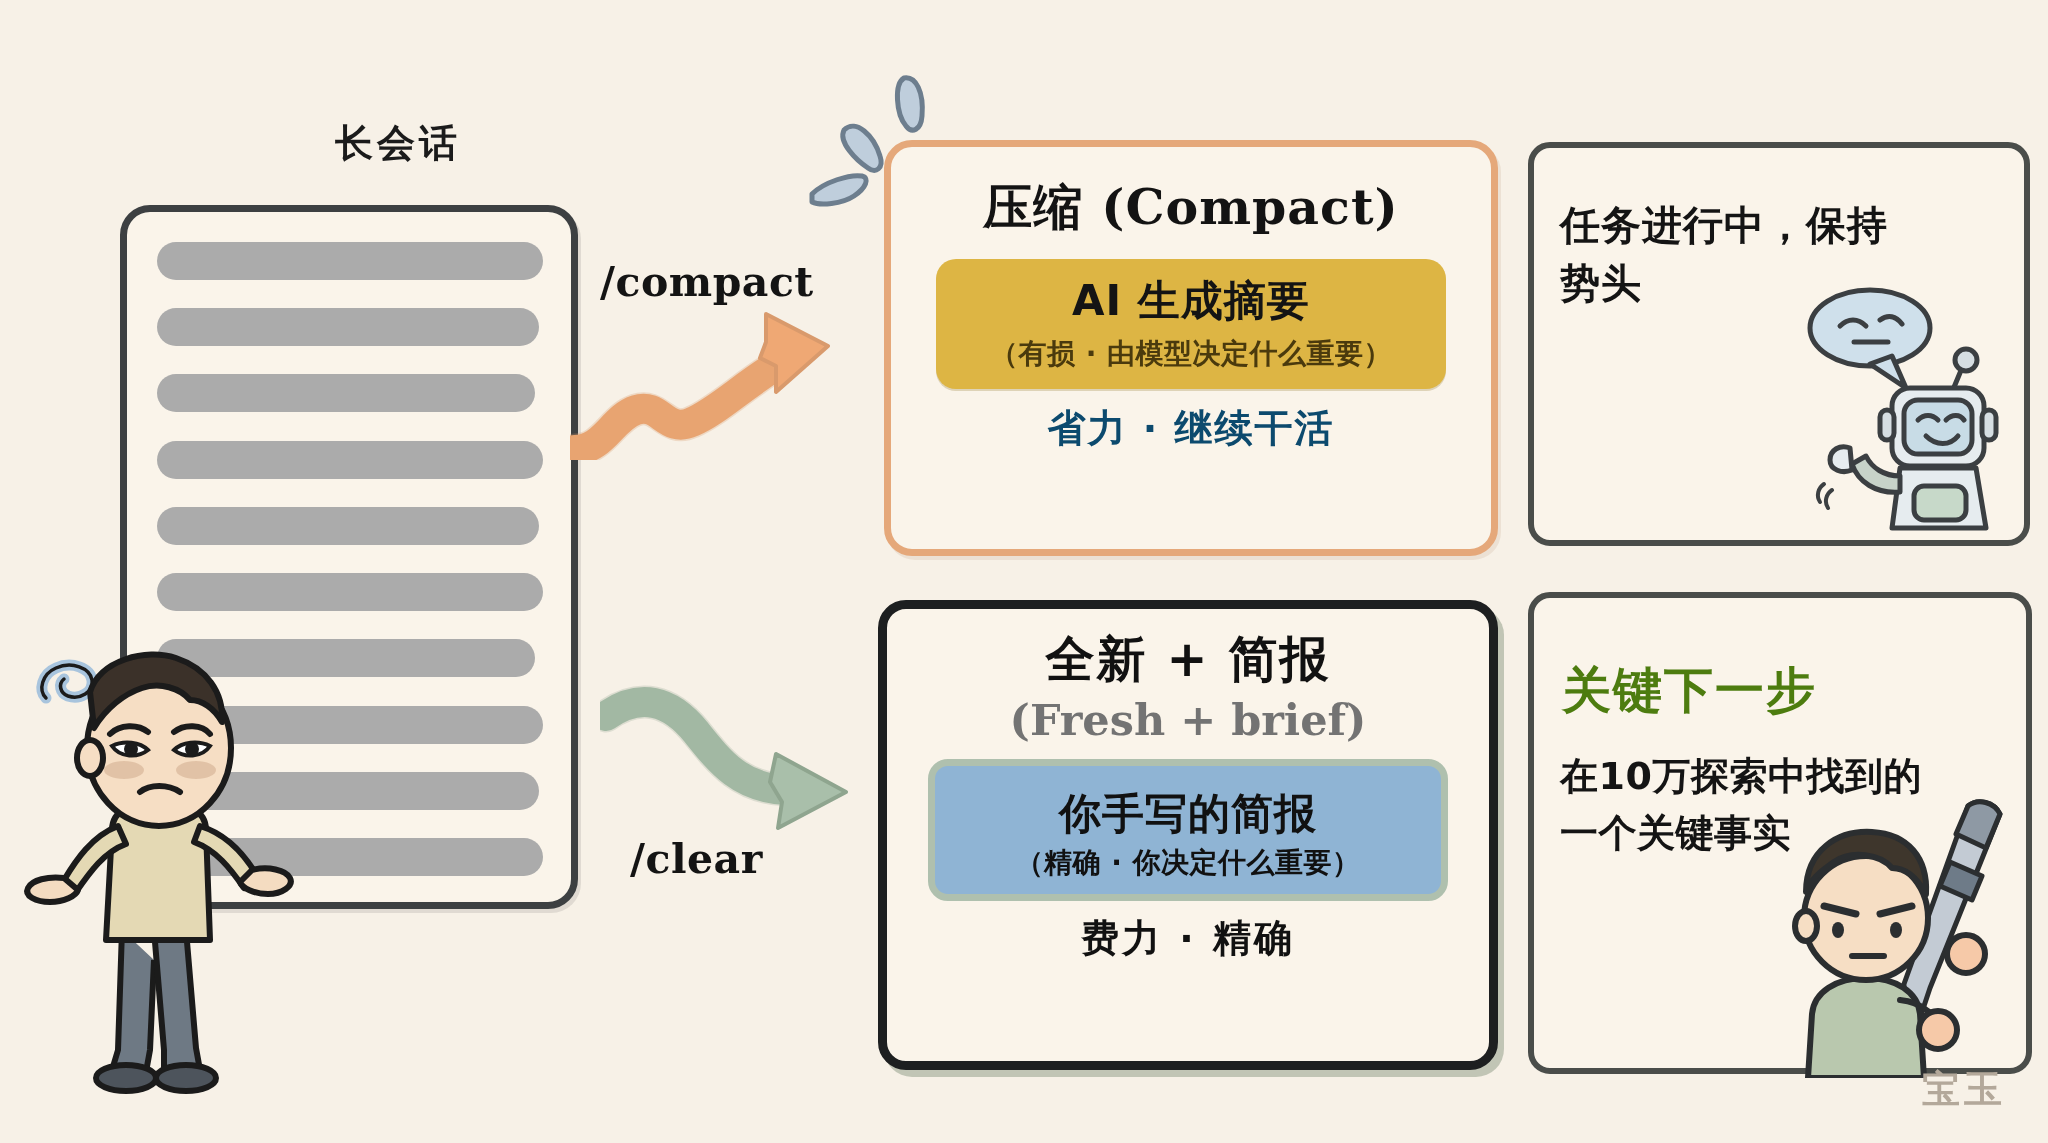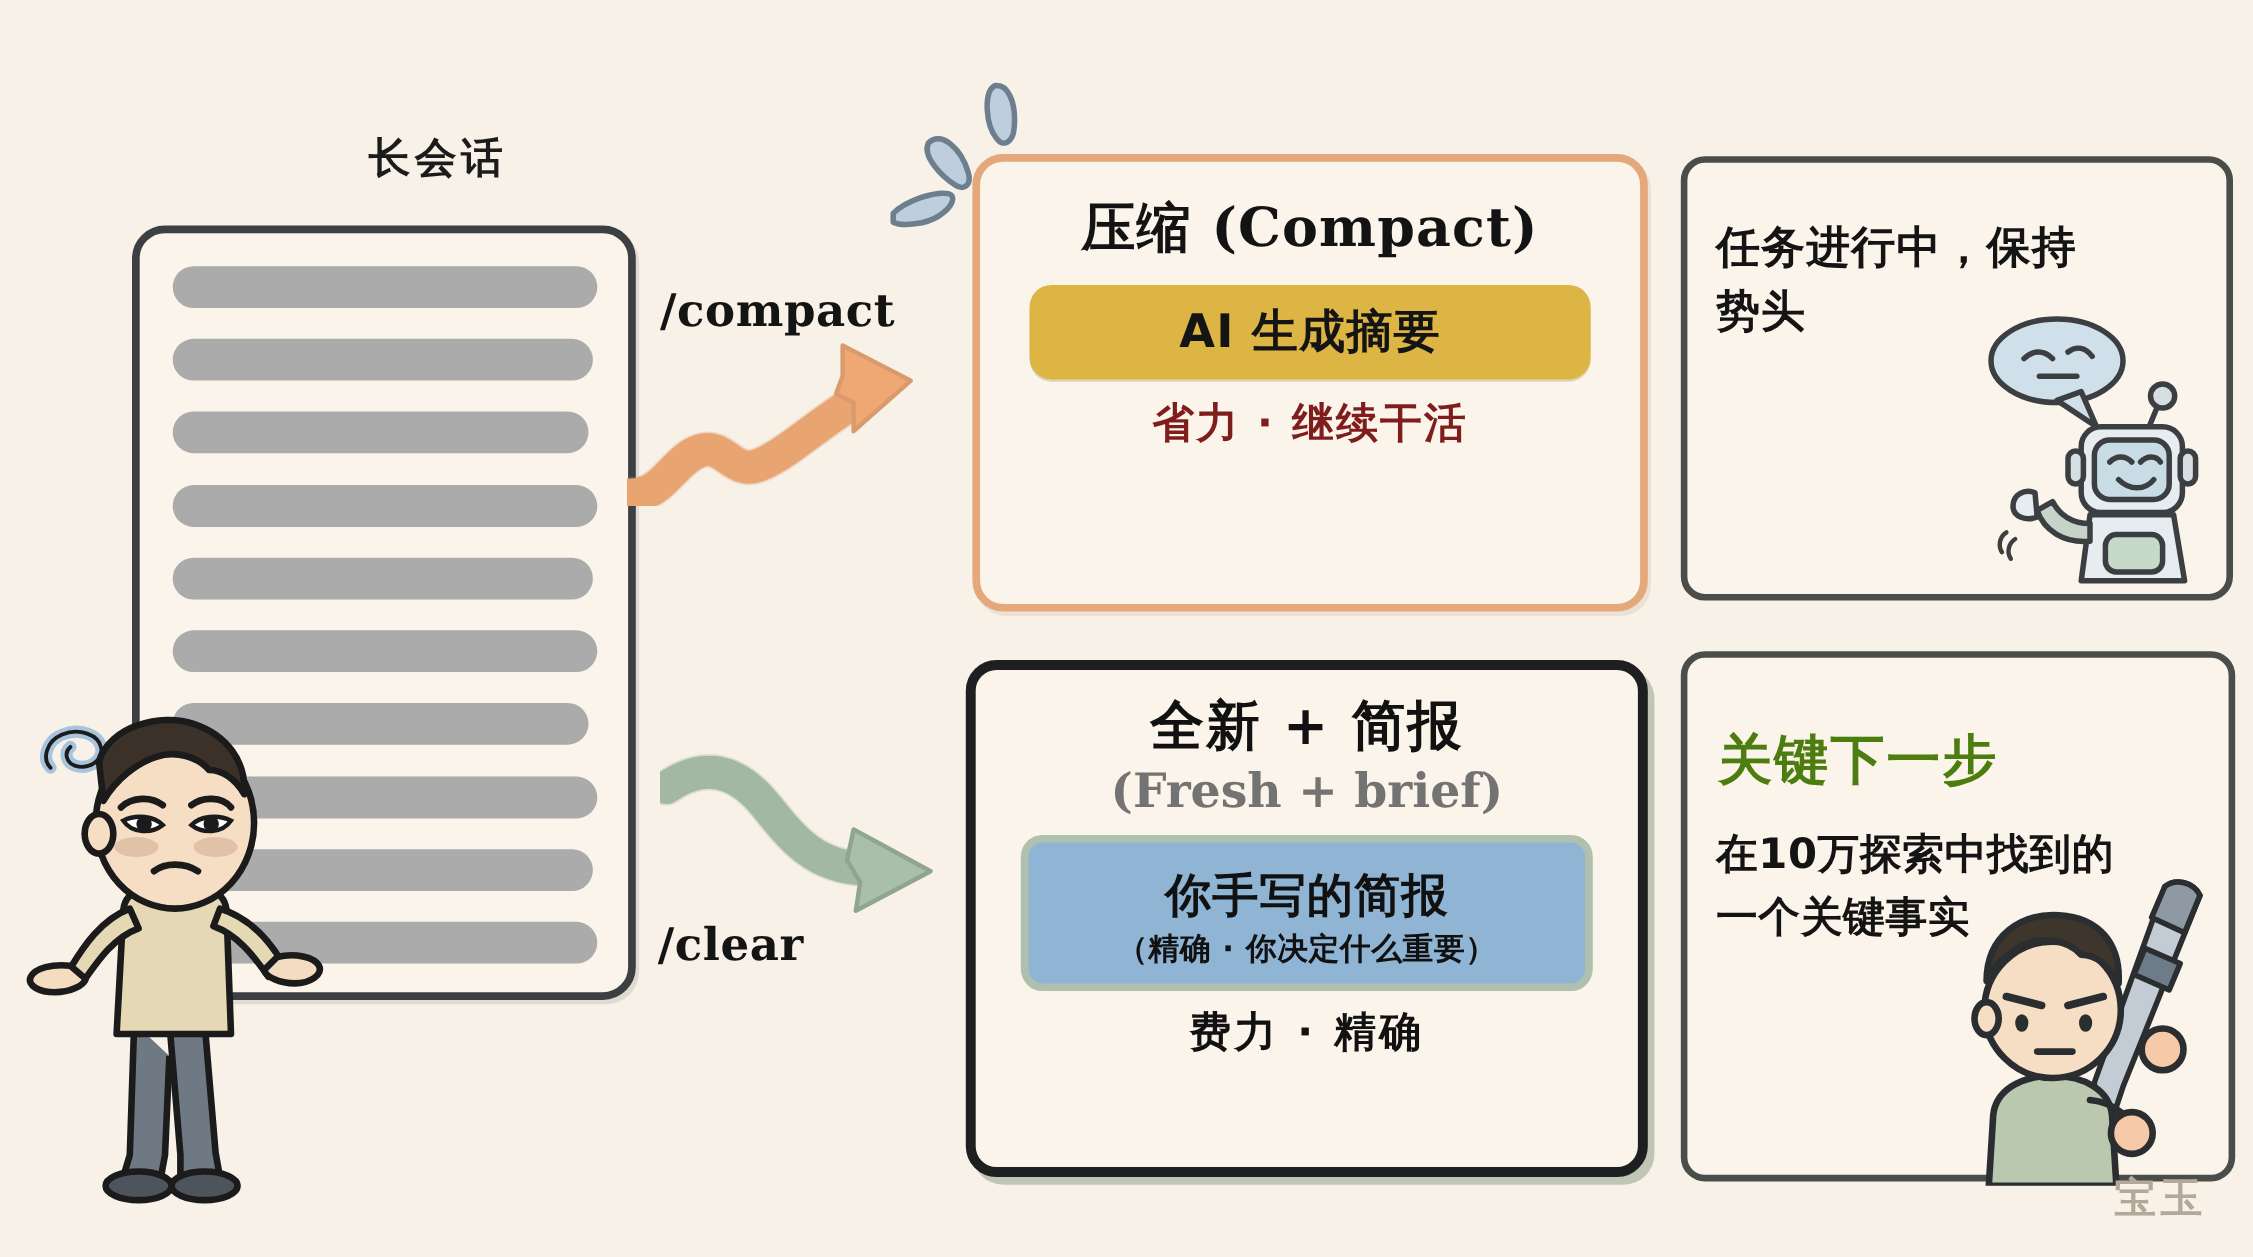--- a/index.html
+++ b/index.html
@@ -42,21 +42,21 @@
   
   #compact-arrow{position:absolute;left:570px;top:300px;width:300px;height:160px;}
   #compact-label{
     position:absolute;left:600px;top:258px;
     font-size:41px;font-weight:700;color:#141414;
     font-family:"DejaVu Serif","Liberation Serif",serif;
     letter-spacing:.5px;
   }
   #clear-arrow{position:absolute;left:600px;top:680px;width:290px;height:170px;}
   #clear-label{
-    position:absolute;left:598px;top:835px;
+    position:absolute;left:630px;top:835px;
     font-size:41px;font-weight:700;color:#141414;
     font-family:"DejaVu Serif","Liberation Serif",serif;
     letter-spacing:.5px;
   }
 
   
   #spark-marks{position:absolute;left:800px;top:70px;width:170px;height:140px;}
 
   
   #compact-card{
@@ -82,21 +82,21 @@
     text-align:center;font-size:42px;font-weight:700;color:#141414;
     font-family:"DejaVu Sans","Liberation Sans",sans-serif;letter-spacing:1px;
   }
   #compact-inner-sub{
     text-align:center;font-size:28px;font-weight:700;color:#4a3a0d;
     margin-top:6px;letter-spacing:.5px;
     font-family:"DejaVu Sans","Liberation Sans",sans-serif;
   }
   #compact-foot{
     margin-top:14px;text-align:center;
-    font-size:38px;font-weight:700;color:#7f1d1d;letter-spacing:2px;
+    font-size:38px;font-weight:700;color:#0c4a6e;letter-spacing:2px;
     font-family:"DejaVu Sans","Liberation Sans",sans-serif;
   }
 
   
   #clear-card{
     position:absolute;left:878px;top:600px;width:602px;height:452px;
     border:9px solid #1d1f20;border-radius:28px;
     background:#FAF4EA;
     box-shadow:6px 7px 0 rgba(150,160,140,.55);
   }
@@ -242,20 +242,21 @@
     <path d="M104 8 C116 6 124 22 122 46 C121 60 112 64 106 56 C96 44 94 14 104 8 Z" fill="#BFCEDC" stroke="#6D7E8E" stroke-width="5" stroke-linejoin="round"></path>
   </svg>
 
   <div id="compact-card">
     <div id="compact-title">
       <span>压缩</span>
       <span class="latin">(Compact)</span>
     </div>
     <div id="compact-inner">
       <div id="compact-inner-main">AI 生成摘要</div>
+      <div id="compact-inner-sub">（有损 · 由模型决定什么重要）</div>
     </div>
     <div id="compact-foot">省力 · 继续干活</div>
   </div>
 
   <div id="clear-card">
     <div id="clear-title">全新 + 简报</div>
     <div id="clear-title-en">(Fresh + brief)</div>
     <div id="clear-inner">
       <div id="clear-inner-main">你手写的简报</div>
       <div id="clear-inner-sub">（精确 · 你决定什么重要）</div>

